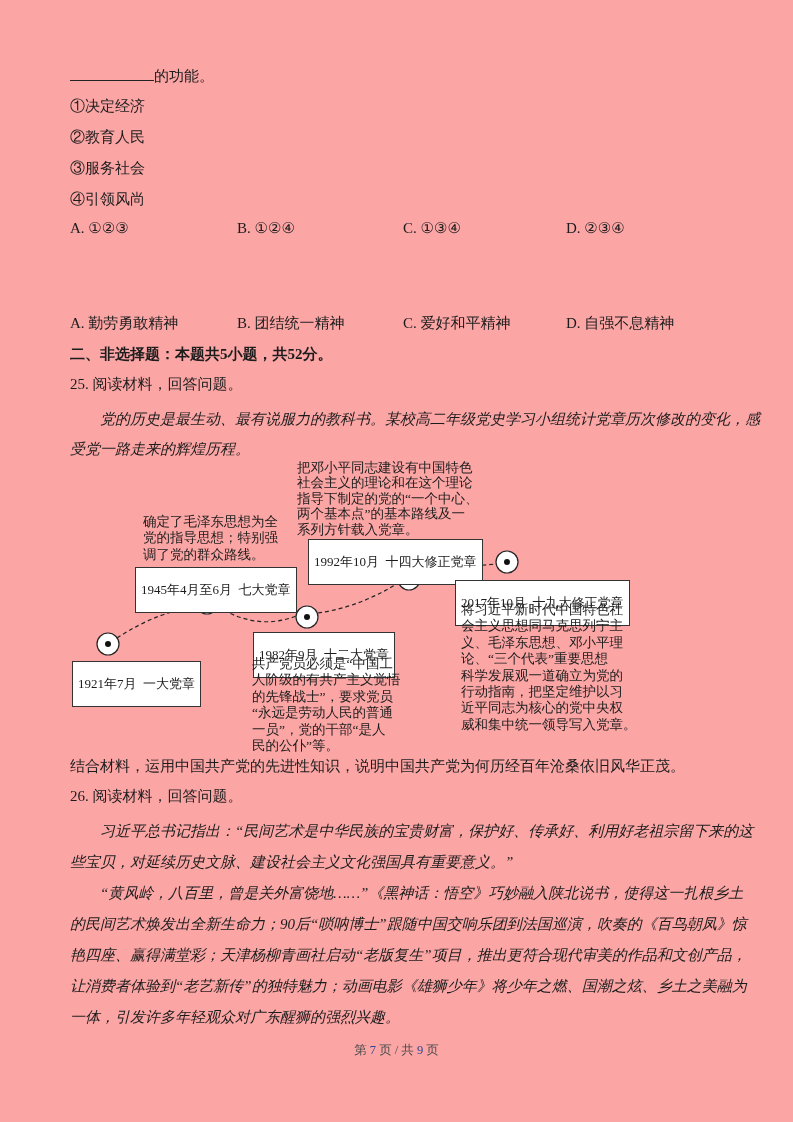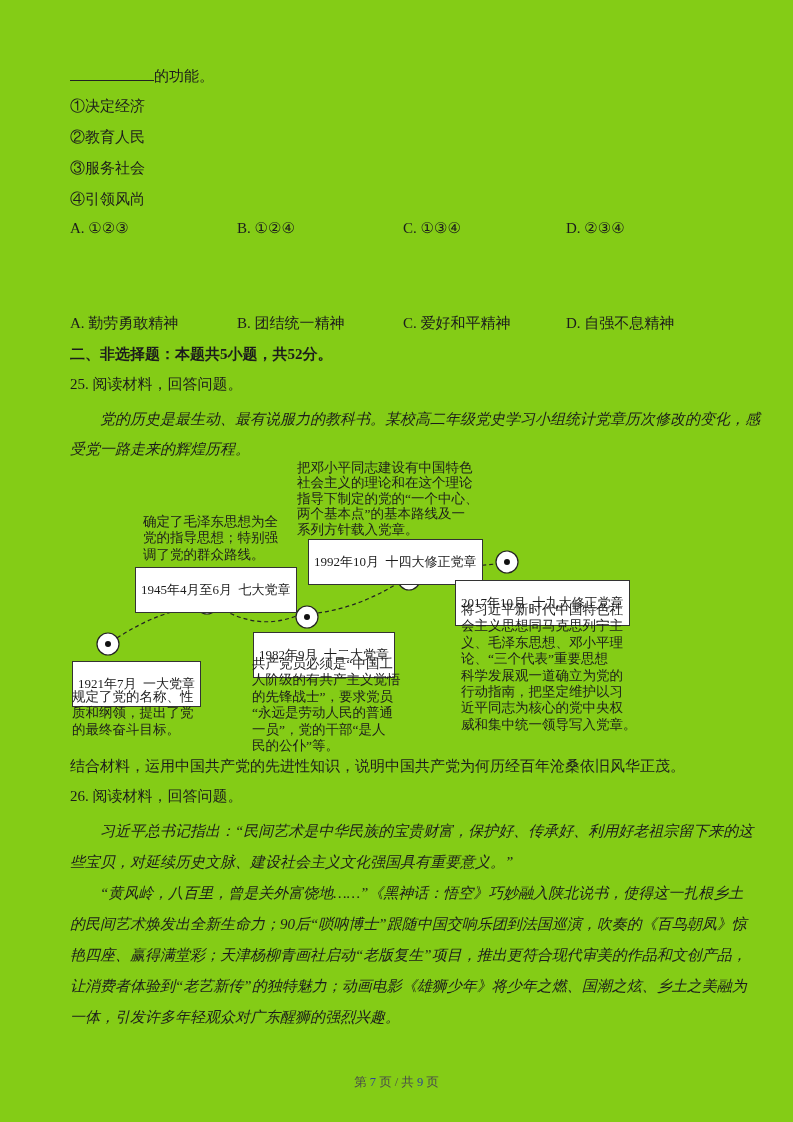--- a/index.html
+++ b/index.html
@@ -1,32 +1,32 @@
 <!DOCTYPE html>
 <html><head>
 <meta charset="utf-8">
 <style>
   html,body{margin:0;padding:0;background:#ffffff;}
-  .page{position:relative;width:793px;height:1122px;background:#84cc16;overflow:hidden;
+  .page{position:relative;width:793px;height:1122px;background:#fca5a5;overflow:hidden;
         font-family:"Liberation Serif","DejaVu Serif",serif;color:#1c1c1c;}
   .line{position:absolute;left:70px;font-size:15px;line-height:20px;white-space:pre;}
   .mlines{position:absolute;left:70px;font-size:15px;line-height:31px;white-space:pre;}
   .indent{text-indent:2em;}
   .kai{font-style:italic;}
   .bold{font-weight:bold;}
   .optrow{position:absolute;left:0;top:0;width:793px;height:22px;}
   .optrow span{position:absolute;font-size:15px;white-space:pre;}
   .blank{display:inline-block;width:84px;border-bottom:1px solid #222;height:14px;
          vertical-align:baseline;}
   .diagram{position:absolute;left:0;top:455px;width:793px;height:300px;}
   .dbox{position:absolute;border:1px solid #333;background:#fff;font-size:13px;
         line-height:16px;padding:14px 5px;white-space:pre;}
   .dtext{position:absolute;font-size:13.5px;line-height:16.4px;white-space:pre;}
   .dtext.deng{line-height:15.4px;}
-  .footer{position:absolute;left:0;top:1074px;width:793px;text-align:center;
+  .footer{position:absolute;left:0;top:1042px;width:793px;text-align:center;
           font-size:12.5px;color:#4a4a4a;white-space:pre;}
   .footer .num{color:#2f4496;}
   svg{position:absolute;left:0;top:0;}
 </style>
 </head>
 <body>
 
 <div class="page">
 
   <div class="line" style="top:66px"><span class="blank"></span><span>的功能。</span></div>
@@ -98,23 +98,20 @@
 一员”，党的干部“是人
 民的公仆”等。</div>
     <div class="dtext" style="left:461px;top:147px">将习近平新时代中国特色社
 会主义思想同马克思列宁主
 义、毛泽东思想、邓小平理
 论、“三个代表”重要思想
 科学发展观一道确立为党的
 行动指南，把坚定维护以习
 近平同志为核心的党中央权
 威和集中统一领导写入党章。</div>
-    <div class="dtext" style="left:72px;top:234px">规定了党的名称、性
-质和纲领，提出了党
-的最终奋斗目标。</div>
   </div>
 
   <div class="line" style="top:756px">结合材料，运用中国共产党的先进性知识，说明中国共产党为何历经百年沧桑依旧风华正茂。</div>
 
   <div class="line" style="top:786px">26. 阅读材料，回答问题。</div>
   <div class="mlines kai indent" style="top:816px">习近平总书记指出：“民间艺术是中华民族的宝贵财富，保护好、传承好、利用好老祖宗留下来的这
 些宝贝，对延续历史文脉、建设社会主义文化强国具有重要意义。”</div>
   <div class="mlines kai indent" style="top:878px">“黄风岭，八百里，曾是关外富饶地……”《黑神话：悟空》巧妙融入陕北说书，使得这一扎根乡土
 的民间艺术焕发出全新生命力；90后“唢呐博士”跟随中国交响乐团到法国巡演，吹奏的《百鸟朝凤》惊
 艳四座、赢得满堂彩；天津杨柳青画社启动“老版复生”项目，推出更符合现代审美的作品和文创产品，

